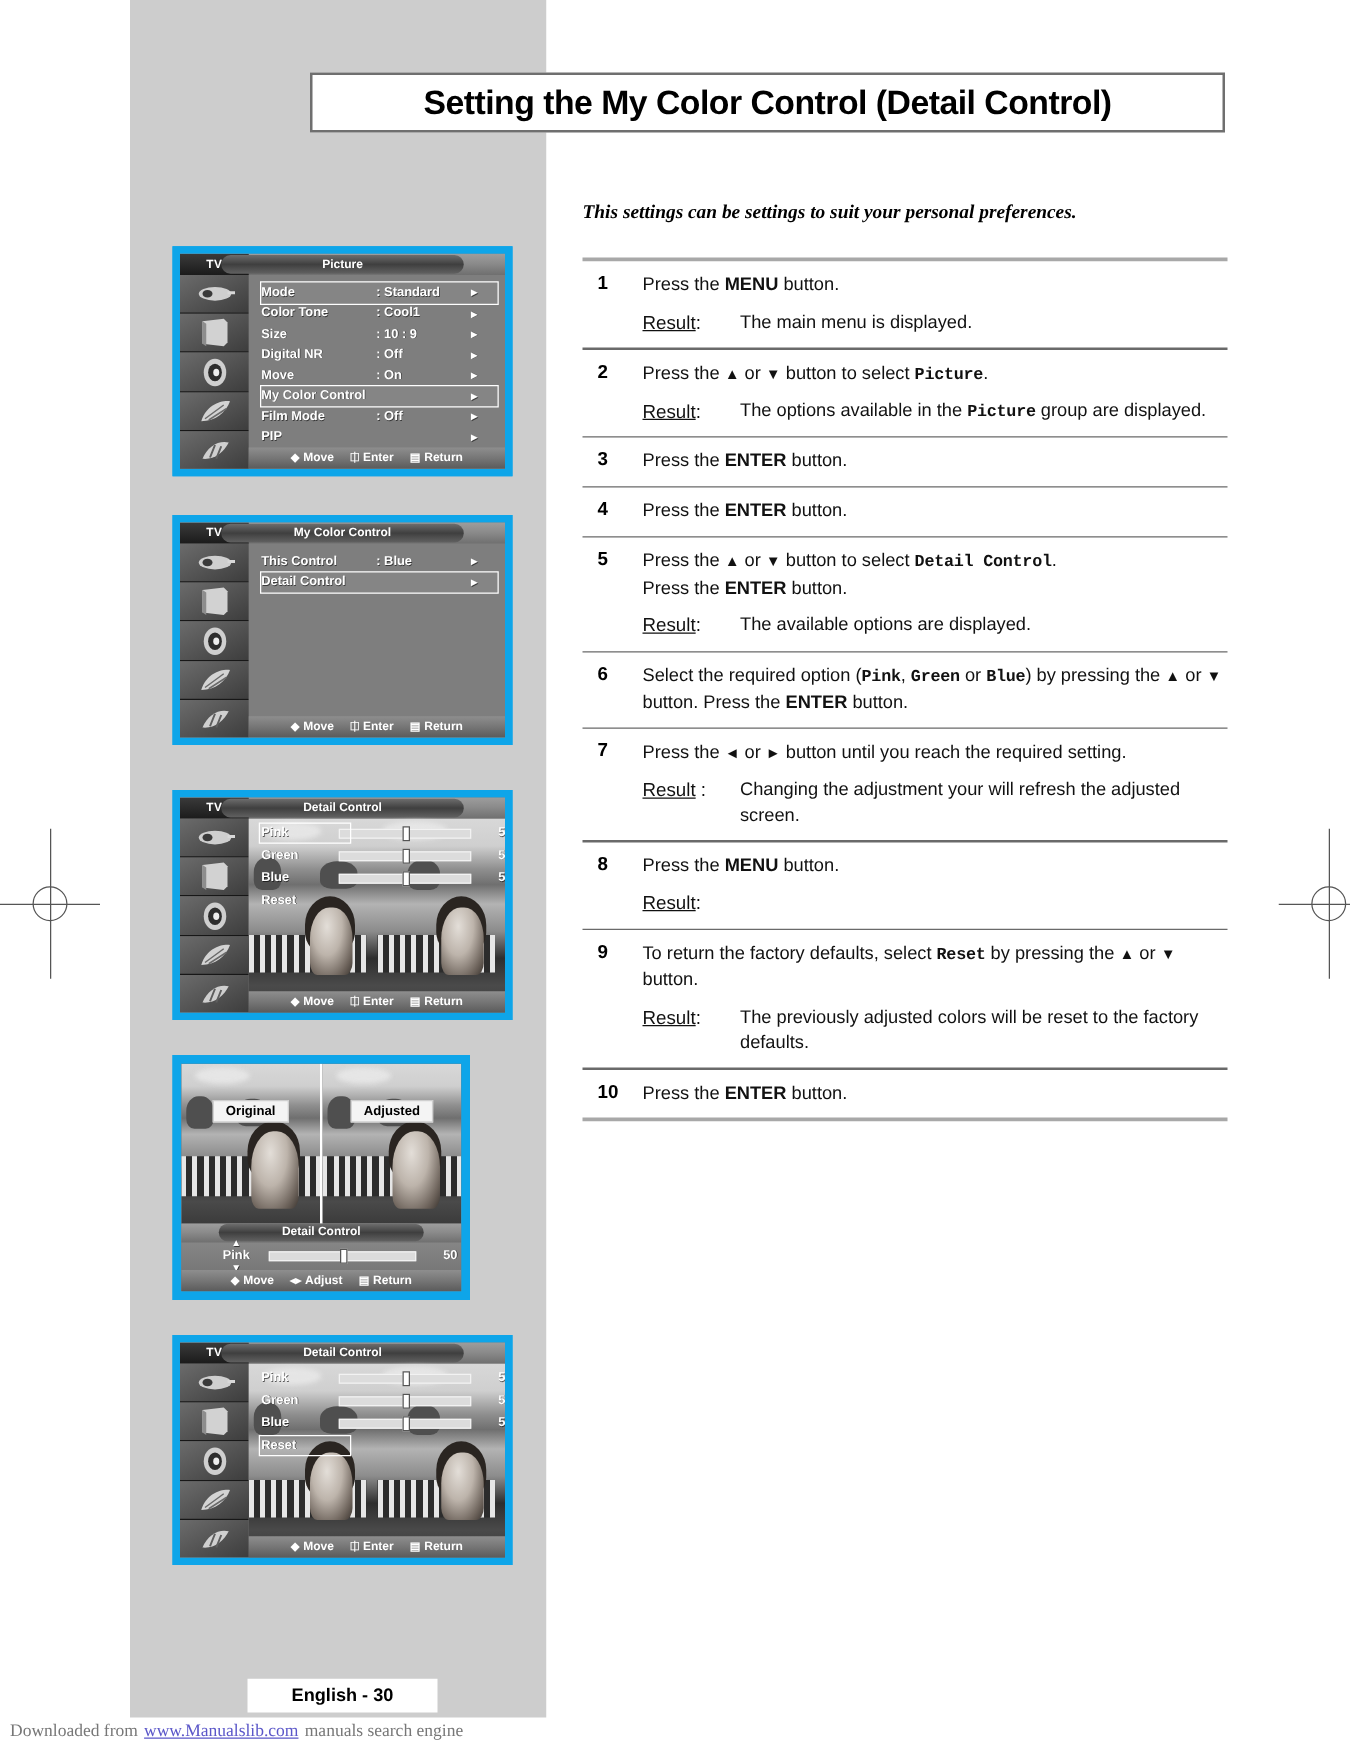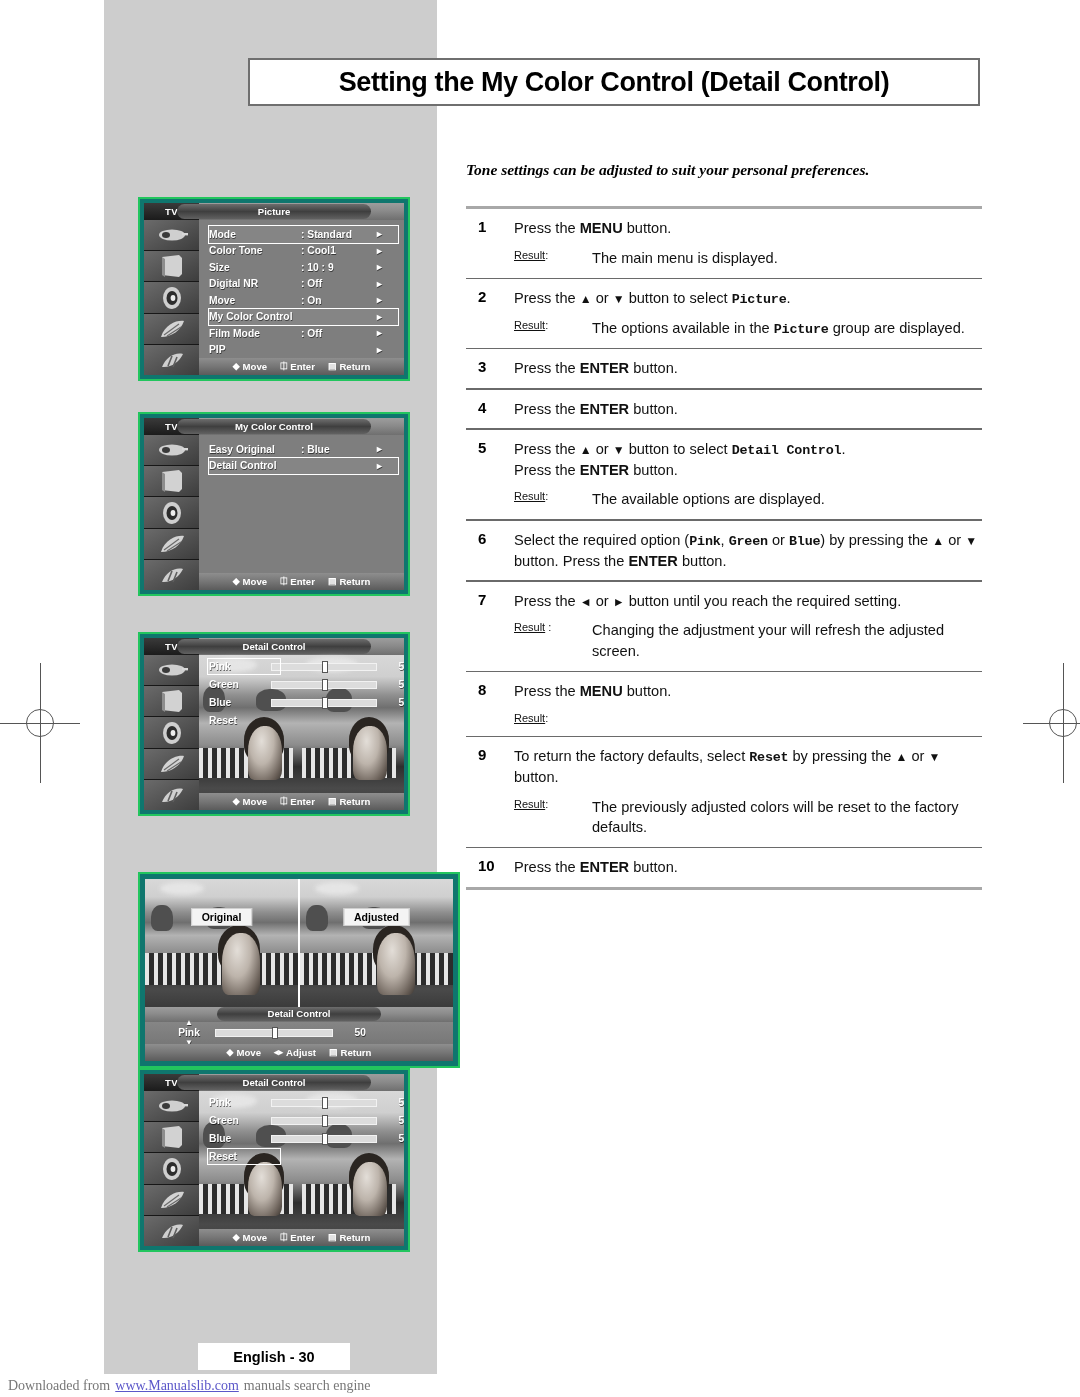--- a/index.html
+++ b/index.html
@@ -35,30 +35,30 @@
   .rule.thin{height:1.4px;background:#6a6a6a;}
   .step{display:flex;padding:9px 0 9px 0;}
   .step .num{
     width:48px;flex:0 0 48px;text-align:left;font-size:15px;font-weight:bold;color:#000;
     padding-left:12px;box-sizing:border-box;
   }
   .step .body{flex:1;font-size:14.6px;color:#111;line-height:1.42;}
   .step .line{margin:0 0 0 0;}
   .result{display:flex;margin-top:9px;}
   .result .rlabel{
-    flex:0 0 78px;font-size:11px;color:#111;
+    flex:0 0 78px;font-size:15px;color:#111;
   }
   .result .rlabel u{text-decoration:underline;}
   .result .rtext{flex:1;font-size:14.6px;color:#111;line-height:1.42;}
   .mono{font-family:"Liberation Mono", monospace;font-weight:bold;font-size:13.4px;letter-spacing:-0.2px;}
   .bold{font-weight:bold;}
   .arr{font-size:12px;}
   
   .osd{
-    position:absolute;background:#0f766e;border:2px solid #22c55e;box-sizing:border-box;
+    position:absolute;background:#0ea5e9;border:2px solid #0ea5e9;box-sizing:border-box;
     padding:4px;
   }
   .osd-inner{position:relative;width:100%;height:100%;overflow:hidden;background:#8a8a8a;}
   .osd-top{
     position:relative;height:17px;width:100%;
     background:linear-gradient(180deg,#9d9d9d 0%,#8b8b8b 45%,#6f6f6f 100%);
   }
   .osd-tv{
     position:absolute;left:0;top:0;width:55px;height:17px;
     background:linear-gradient(180deg,#3a3a3a 0%,#1b1b1b 100%);
@@ -301,21 +301,21 @@
         <div class="osd-ico">
             <svg width="30" height="22">
               <path d="M5 18 C9 8, 18 3, 26 5 C22 13, 14 19, 5 18 Z" fill="#cfcfcf"></path>
               <path d="M11 17 L15 7 M16 18 L20 8" stroke="#5e5e5e" stroke-width="1.6" fill="none"></path>
             </svg>
           </div>
       </div>
       <div class="osd-body">
         <div class="rowlist">
           <div class="mrow">
-              <span class="lbl">Easy Original</span>
+              <span class="lbl">This Control</span>
               <span class="val">: Blue</span>
               <span class="car">►</span>
             </div>
           <div class="mrow sel">
               <span class="lbl">Detail Control</span>
               <span class="val"></span>
               <span class="car">►</span>
             </div>
         </div>
       </div>
@@ -426,21 +426,21 @@
             <span>Enter</span>
           </span>
         <span class="hint">
             <span class="gl">▤</span>
             <span>Return</span>
           </span>
       </div>
     </div>
   </div>
 
-  <div class="osd" style="left:138px;top:844px;width:322px;height:196px;padding:5px;margin-top:28px;">
+  <div class="osd" style="left:138px;top:844px;width:238px;height:196px;padding:5px;">
     <div class="osd-inner" style="background:#7e7e7e;">
       <div style="position:absolute;left:0;top:0;right:0;height:128px;display:flex;">
         <div style="position:relative;flex:1;border-right:2px solid #fff;overflow:hidden;">
           <div class="photo">
             <div class="cloud" style="left:10%;top:2%;width:44px;height:13px;"></div>
             <div class="tree" style="left:4%;top:20%;width:22px;height:26px;"></div>
             <div class="tree" style="left:40%;top:22%;width:26px;height:22px;"></div>
             <div class="rail" style="left:0;top:58%;width:100%;height:32px;"></div>
             <div class="hair" style="left:48%;top:36%;width:42px;height:48px;"></div>
             <div class="fig" style="left:50%;top:42%;width:38px;height:62px;border-radius:46% 46% 16% 16%;"></div>
@@ -583,21 +583,21 @@
           </span>
         <span class="hint">
             <span class="gl">▤</span>
             <span>Return</span>
           </span>
       </div>
     </div>
   </div>
 
   <div id="right-col">
-    <p id="intro">Tone settings can be adjusted to suit your personal preferences.</p>
+    <p id="intro">This settings can be settings to suit your personal preferences.</p>
     <div class="rule"></div>
     <div id="steps-host">
         <div class="step">
           <div class="num">1</div>
           <div class="body">
             <div class="line">Press the <span class="bold">MENU</span> button.</div>
             <div class="result">
               <div class="rlabel"><u>Result</u>:</div>
               <div class="rtext">The main menu is displayed.</div>
             </div>

